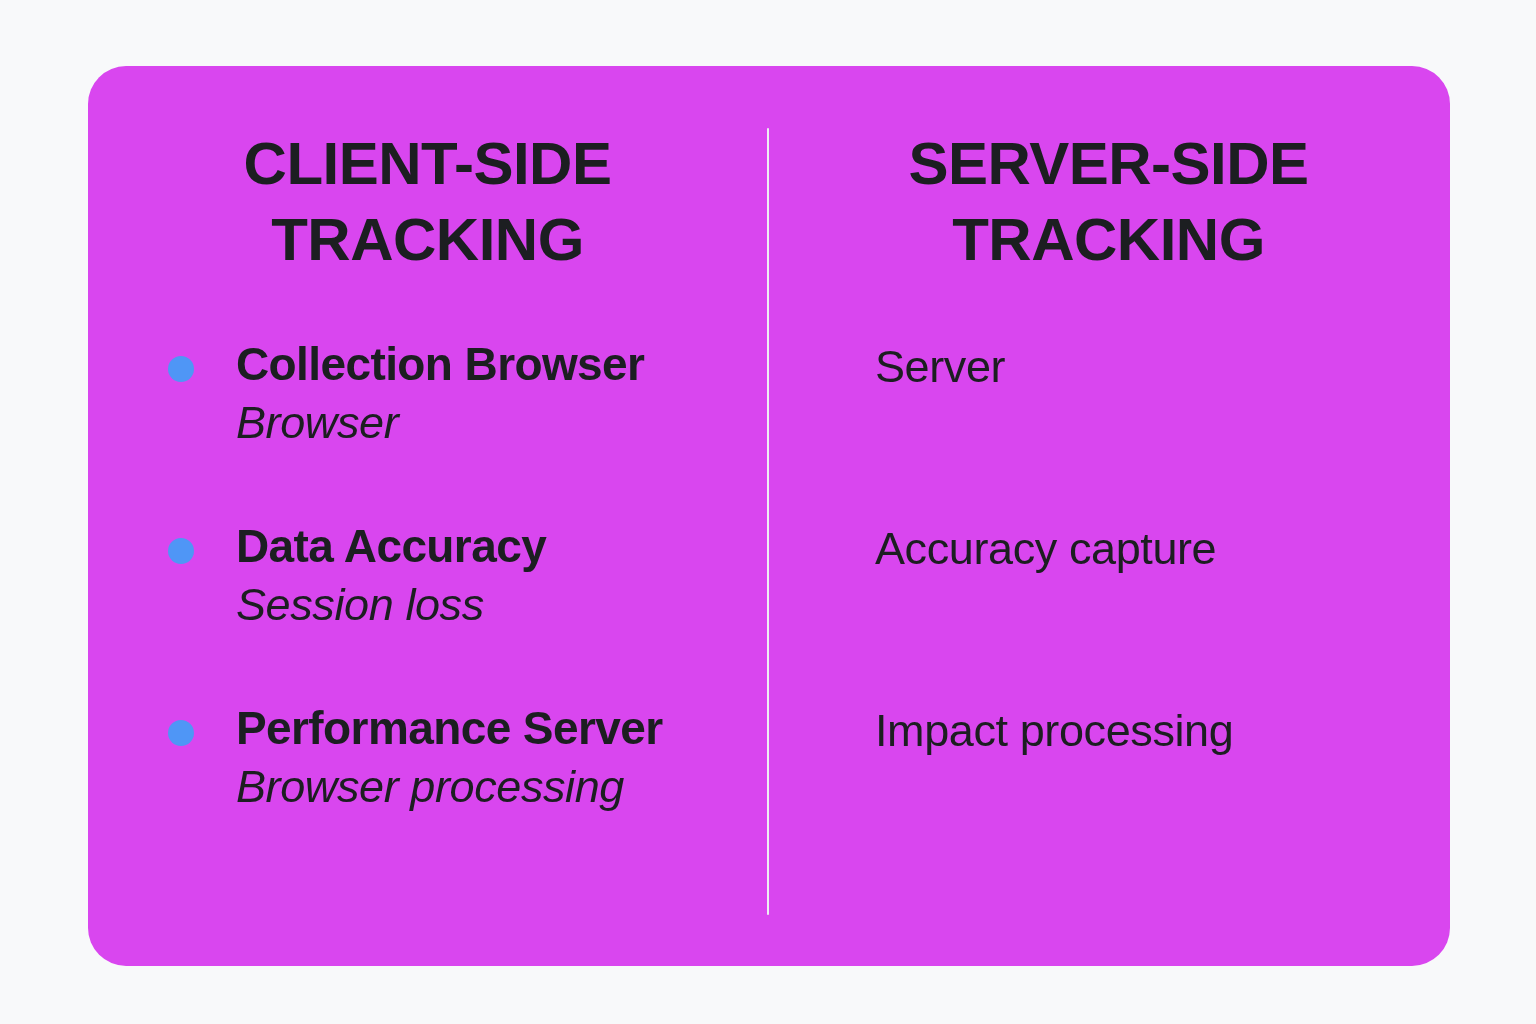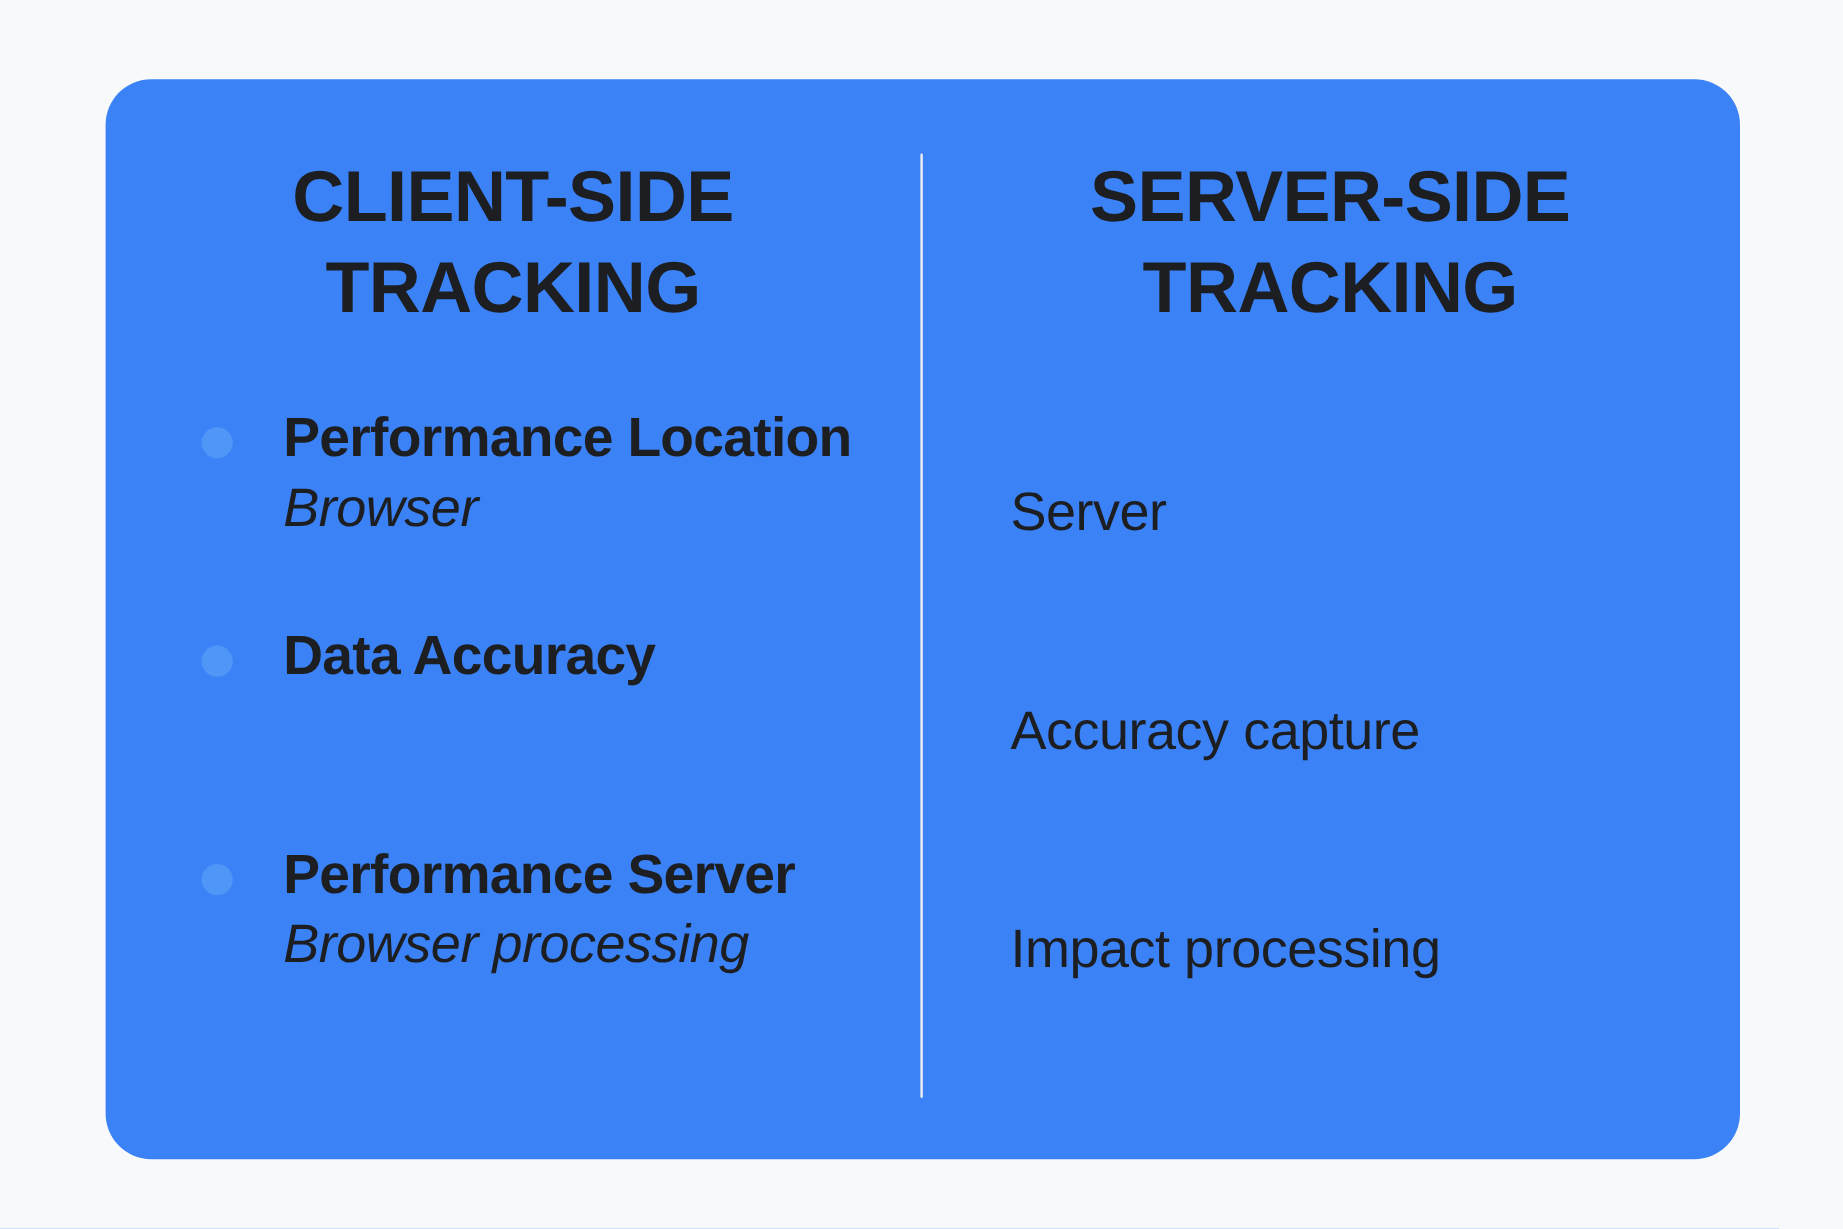--- a/index.html
+++ b/index.html
@@ -20,21 +20,21 @@
     width: 1536px;
     height: 1024px;
   }
 
   .comparison-card {
     position: absolute;
     left: 88px;
     top: 66px;
     width: 1362px;
     height: 900px;
-    background: #3b82f6;
+    background: #d946ef;
     border-radius: 38px;
     box-sizing: border-box;
   }
 
   .columns {
     position: absolute;
     inset: 0;
     display: flex;
     flex-direction: row;
   }
@@ -121,23 +121,22 @@
     line-height: 62px;
     font-weight: 400;
     color: #1c1e21;
     letter-spacing: -0.4px;
     white-space: nowrap;
     font-style: italic;
   }
 
   
   .column.right .row {
-    padding-left: 75px;
+    padding-left: 108px;
     display: flex;
-    align-items: center;
   }
 
   .right-value {
     font-size: 45px;
     line-height: 62px;
     font-weight: 400;
     color: #1c1e21;
     letter-spacing: -0.4px;
     white-space: nowrap;
   }
@@ -152,29 +151,30 @@
     <div class="columns">
 
       <div class="column left">
         <h2 class="col-heading">CLIENT-SIDE TRACKING</h2>
 
         <div class="rows">
 
           <div class="row">
             <span class="bullet-dot"></span>
             <div class="feature-text">
-              <div class="feature-label">Performance Location</div>
+              <div class="feature-label">Collection Browser</div>
               <div class="feature-value">Browser</div>
             </div>
           </div>
 
           <div class="row">
             <span class="bullet-dot"></span>
             <div class="feature-text">
               <div class="feature-label">Data Accuracy</div>
+              <div class="feature-value">Session loss</div>
             </div>
           </div>
 
           <div class="row">
             <span class="bullet-dot"></span>
             <div class="feature-text">
               <div class="feature-label">Performance Server</div>
               <div class="feature-value">Browser processing</div>
             </div>
           </div>

